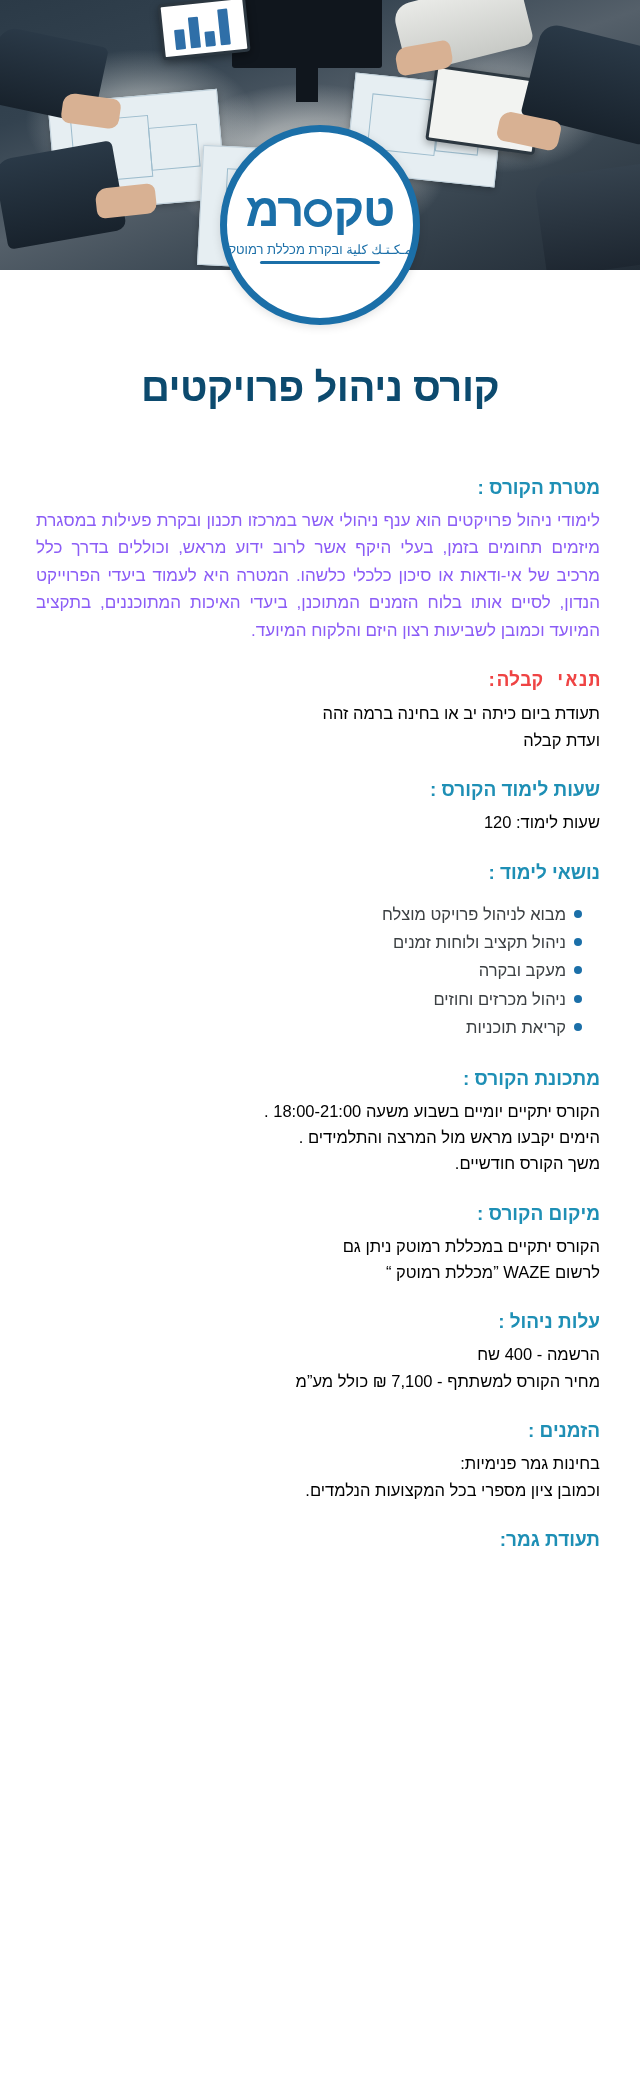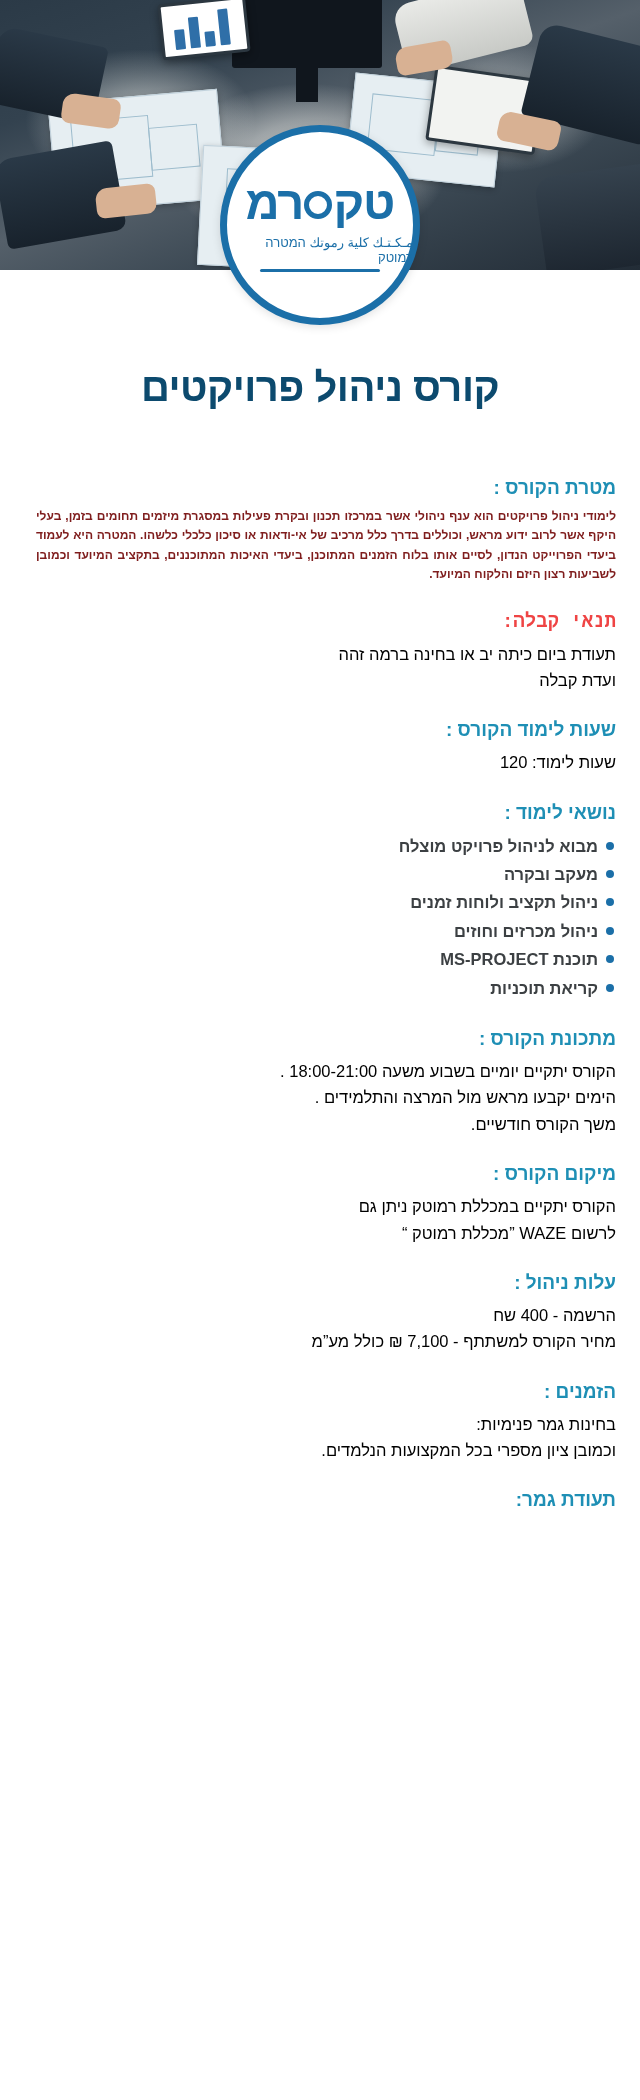--- a/index.html
+++ b/index.html
@@ -138,44 +138,43 @@
     text-align: center;
     font-size: 40px;
     font-weight: bold;
     color: #0c4a6e;
     letter-spacing: -0.5px;
     padding: 0 30px;
   }
 
   
   .content {
-    padding: 40px 24px 40px 36px;
+    padding: 40px 40px 40px 36px;
     direction: rtl;
     text-align: right;
   }
   .section { margin-bottom: 26px; }
   .sec-head {
     color: #1e8fb5;
     font-size: 19px;
     font-weight: bold;
     margin-bottom: 8px;
     letter-spacing: 0;
   }
   .sec-head.dark { color: #ef4444; font-family: Liberation Mono, monospace; }
   .para {
-    color: #7f1d1d;
-    font-size: 12px;
+    color: #8b5cf6;
+    font-size: 17px;
     line-height: 1.62;
     text-align: justify;
     text-align-last: right;
-    font-weight: bold;
   }
   .line { color: #000000; font-size: 16.5px; line-height: 1.6; }
 
-  ul.topics { list-style: none; margin: 0; padding: 0; font-weight: bold; }
+  ul.topics { list-style: none; margin: 16px; padding: 0; }
   ul.topics li {
     color: #3c4043;
     font-size: 16.5px;
     line-height: 1.72;
     position: relative;
     padding-right: 18px;
   }
   ul.topics li::before {
     content: "";
     position: absolute;
@@ -225,21 +224,21 @@
 
     <div class="sleeve" style="left:540px; top:170px; width:120px; height:100px; transform:rotate(-8deg); background:linear-gradient(180deg,#35424e,#1d2630);"></div>
   </div>
 
   <div class="logo-wrap">
     <div class="logo-main">
       <span>טק</span>
       <span class="logo-ring"></span>
       <span>רמ</span>
     </div>
-    <div class="logo-sub">مـكـتـك كلية رموتك המטרה רמוטק</div>
+    <div class="logo-sub">مـكـتـك كلية ובקרת מכללת רמוטק</div>
     <div class="logo-underline"></div>
   </div>
 
   <h1 class="title">קורס ניהול פרויקטים</h1>
 
   <div class="content">
 
     <div class="section">
       <div class="sec-head">מטרת הקורס :</div>
       <div class="para">לימודי ניהול פרויקטים הוא ענף ניהולי אשר במרכזו תכנון ובקרת פעילות במסגרת מיזמים תחומים בזמן, בעלי היקף אשר לרוב ידוע מראש, וכוללים בדרך כלל מרכיב של אי-ודאות או סיכון כלכלי כלשהו. המטרה היא לעמוד ביעדי הפרוייקט הנדון, לסיים אותו בלוח הזמנים המתוכנן, ביעדי האיכות המתוכננים, בתקציב המיועד וכמובן לשביעות רצון היזם והלקוח המיועד.</div>
@@ -253,24 +252,23 @@
 
     <div class="section">
       <div class="sec-head">שעות לימוד הקורס :</div>
       <div class="line">שעות לימוד: 120</div>
     </div>
 
     <div class="section">
       <div class="sec-head">נושאי לימוד :</div>
       <ul class="topics">
         <li>מבוא לניהול פרויקט מוצלח</li>
+        <li>ניהול תקציב ולוחות זמנים</li>
         <li>מעקב ובקרה</li>
-        <li>ניהול תקציב ולוחות זמנים</li>
         <li>ניהול מכרזים וחוזים</li>
-        <li>תוכנת MS-PROJECT</li>
         <li>קריאת תוכניות</li>
       </ul>
     </div>
 
     <div class="section">
       <div class="sec-head">מתכונת הקורס :</div>
       <div class="line">הקורס יתקיים יומיים בשבוע משעה 18:00-21:00 .</div>
       <div class="line">הימים יקבעו מראש מול המרצה והתלמידים .</div>
       <div class="line">משך הקורס חודשיים.</div>
     </div>

